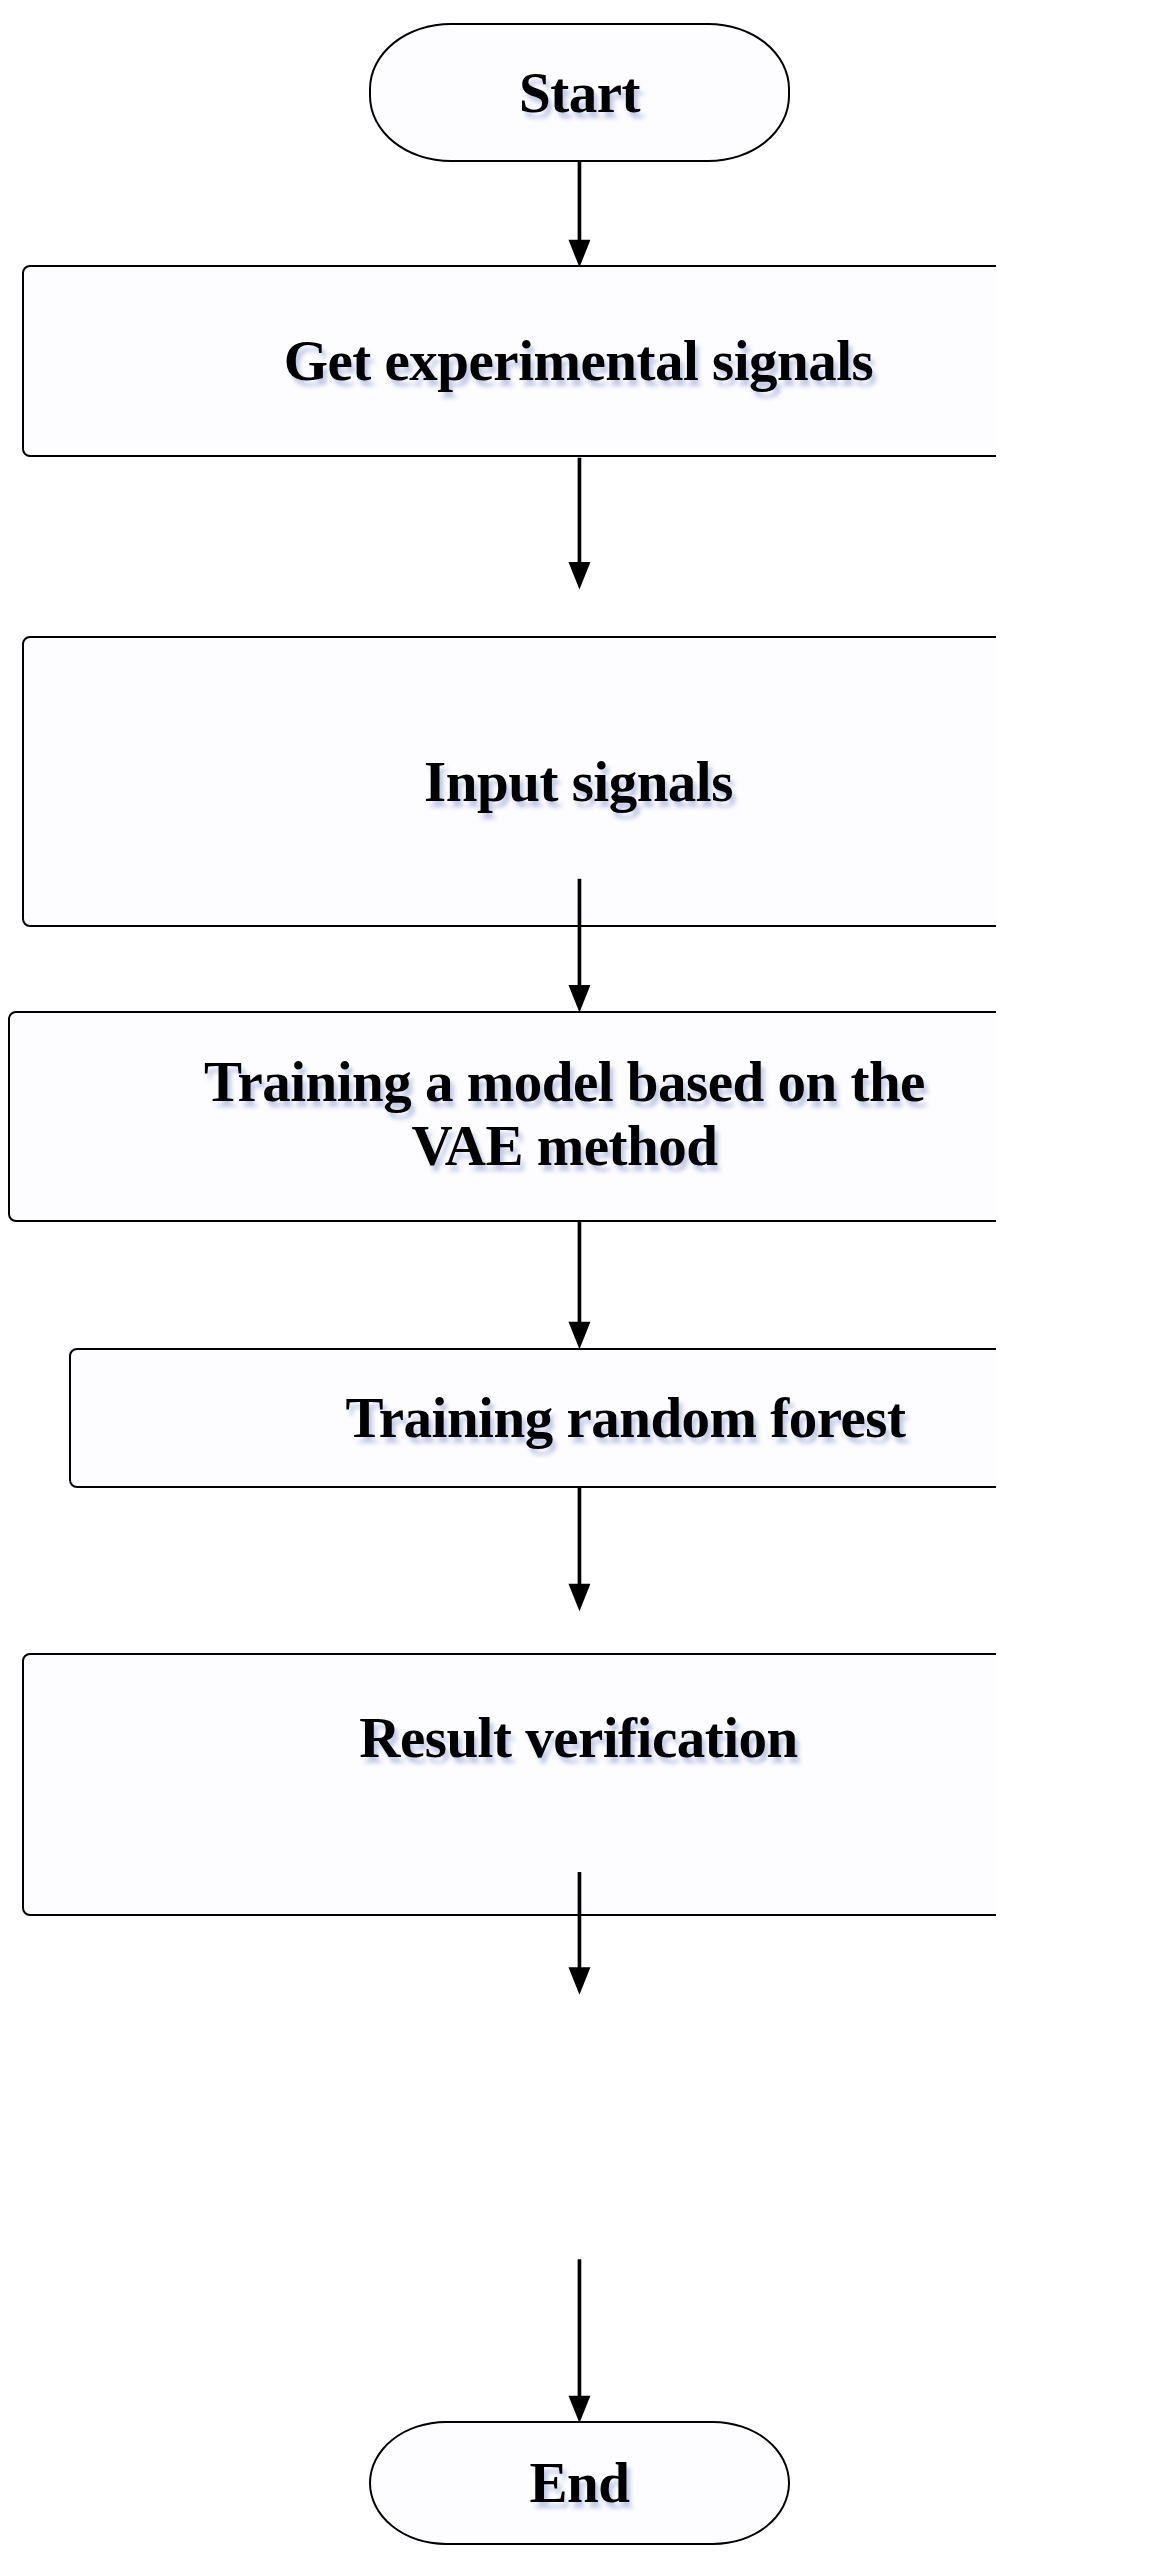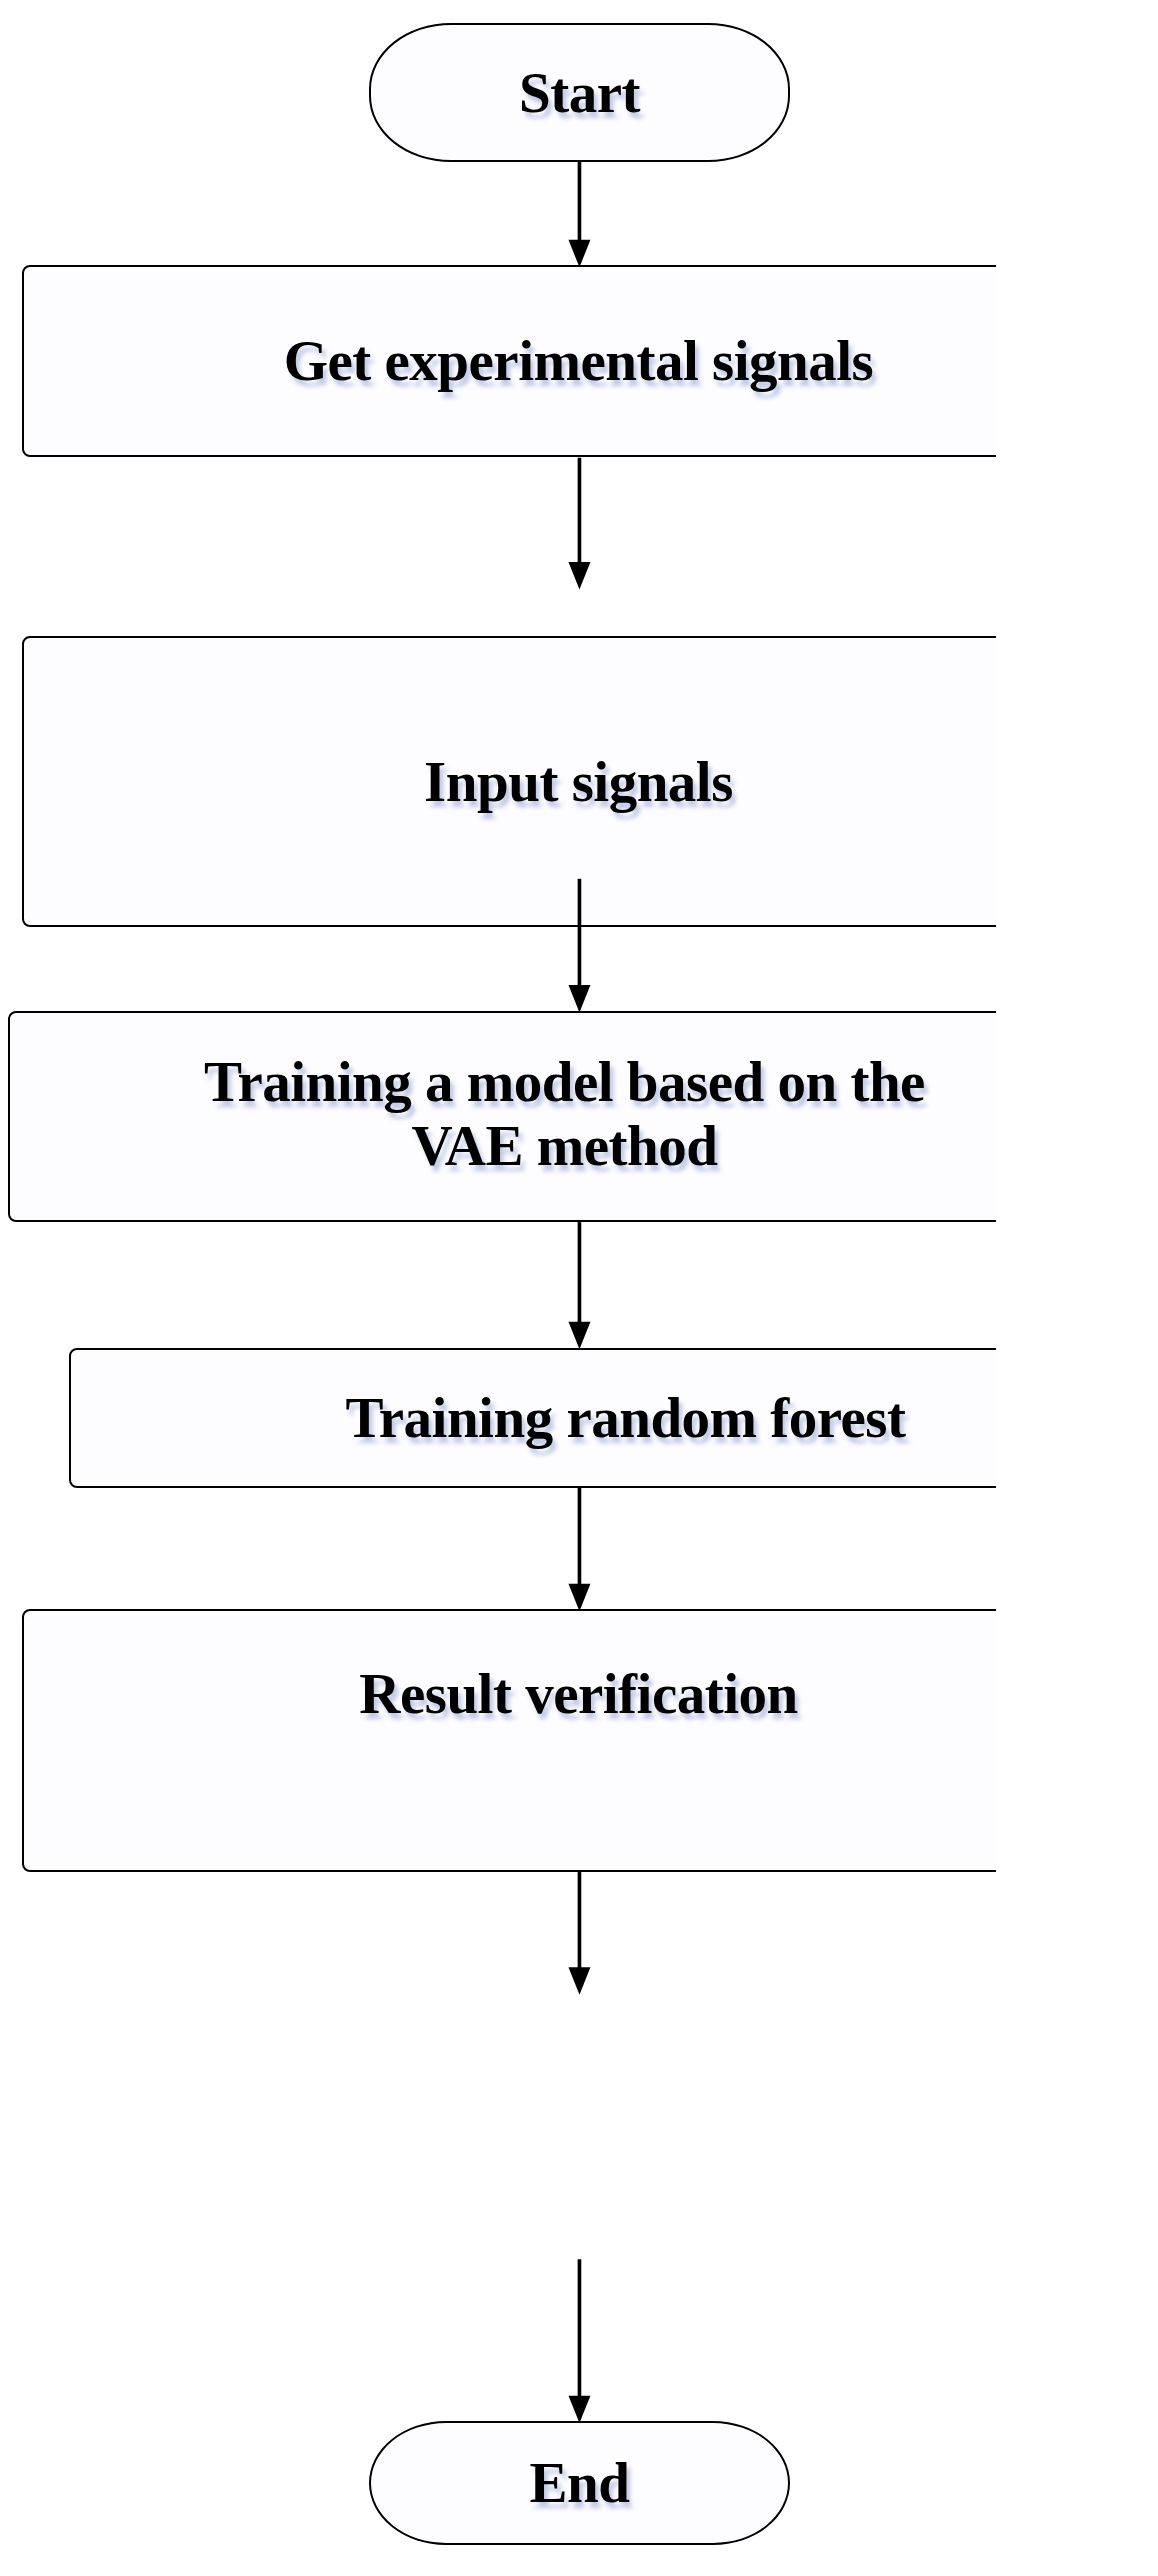--- a/index.html
+++ b/index.html
@@ -37,21 +37,21 @@
     color: #000000;
     line-height: 1.12;
     letter-spacing: -0.5px;
     text-shadow: 3.7px 5.5px 4.6px rgba(120,140,200,0.45);
     padding: 0 13px;
     white-space: pre-line;
   }
   .size-xl { font-size: 57px; }
   .align-top { align-items: flex-start; }
   .pad-top-2 { padding-top: 37px; }
-  .pad-top-3 { padding-top: 51px; }
+  .pad-top-3 { padding-top: 51px; margin-top: 44px; }
 
   .connector {
     position: absolute;
     overflow: visible;
   }
   .conn-line {
     stroke: #000000;
     stroke-width: 4;
     fill: none;
   }

